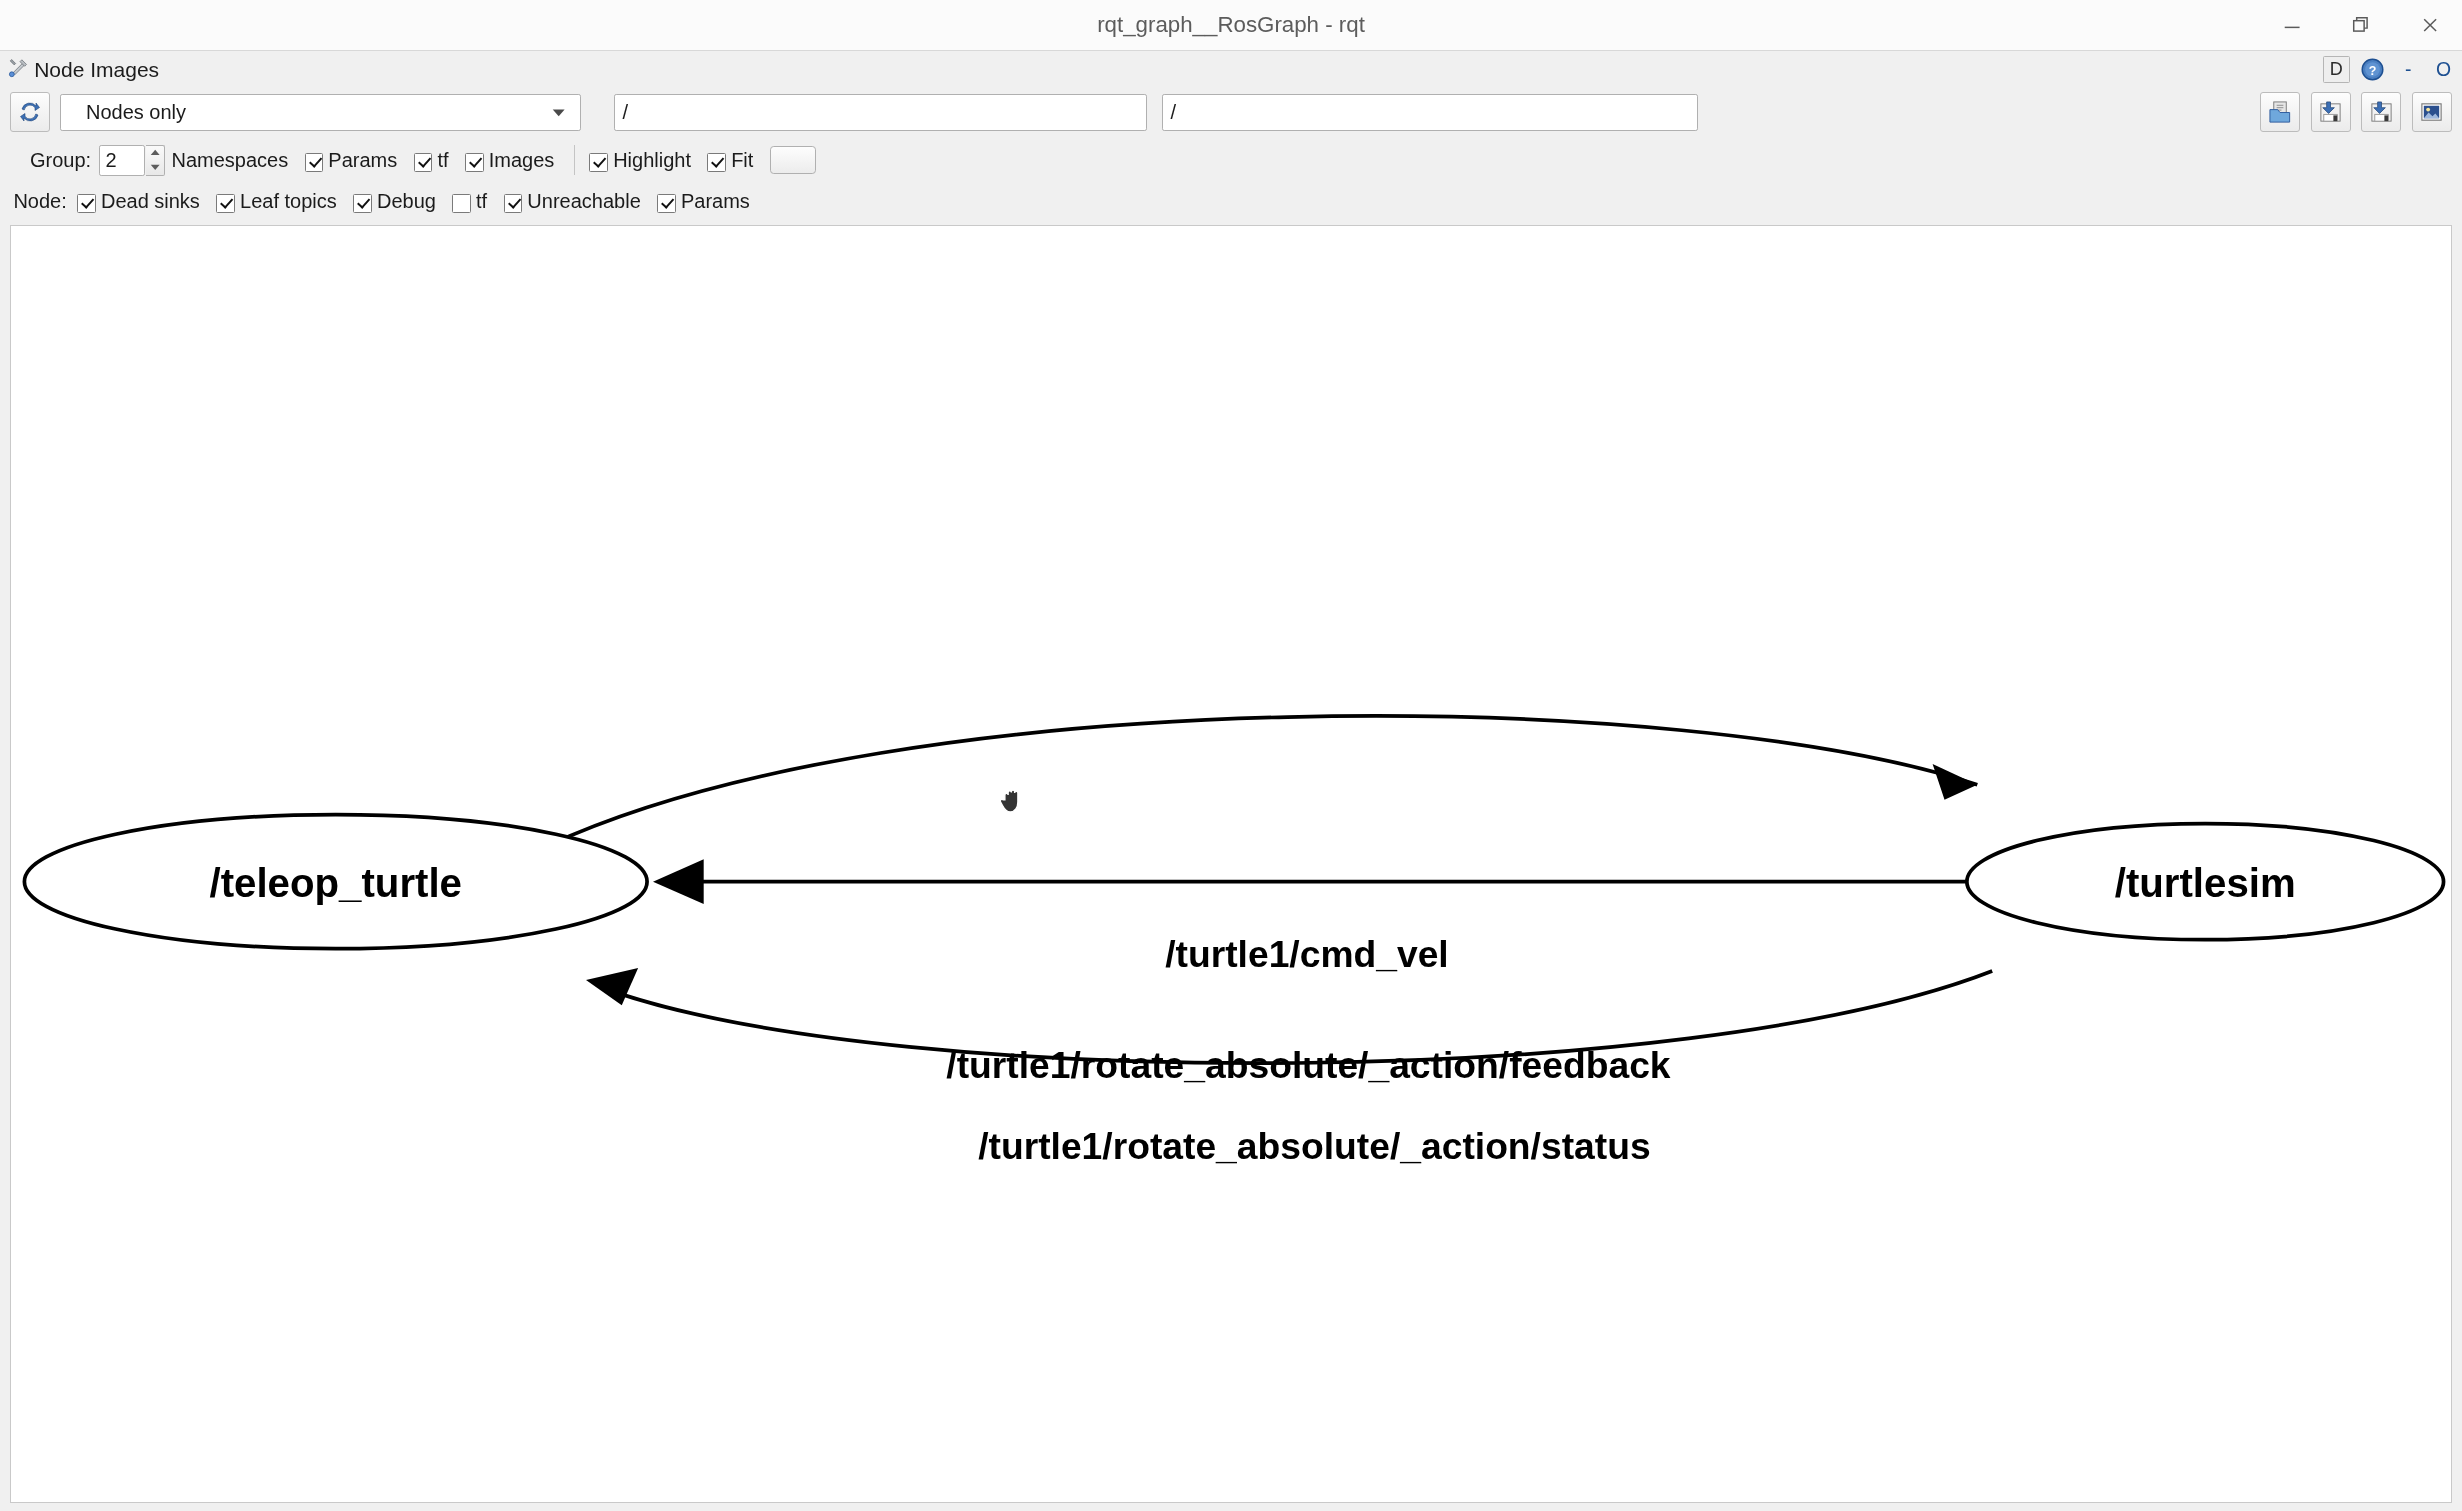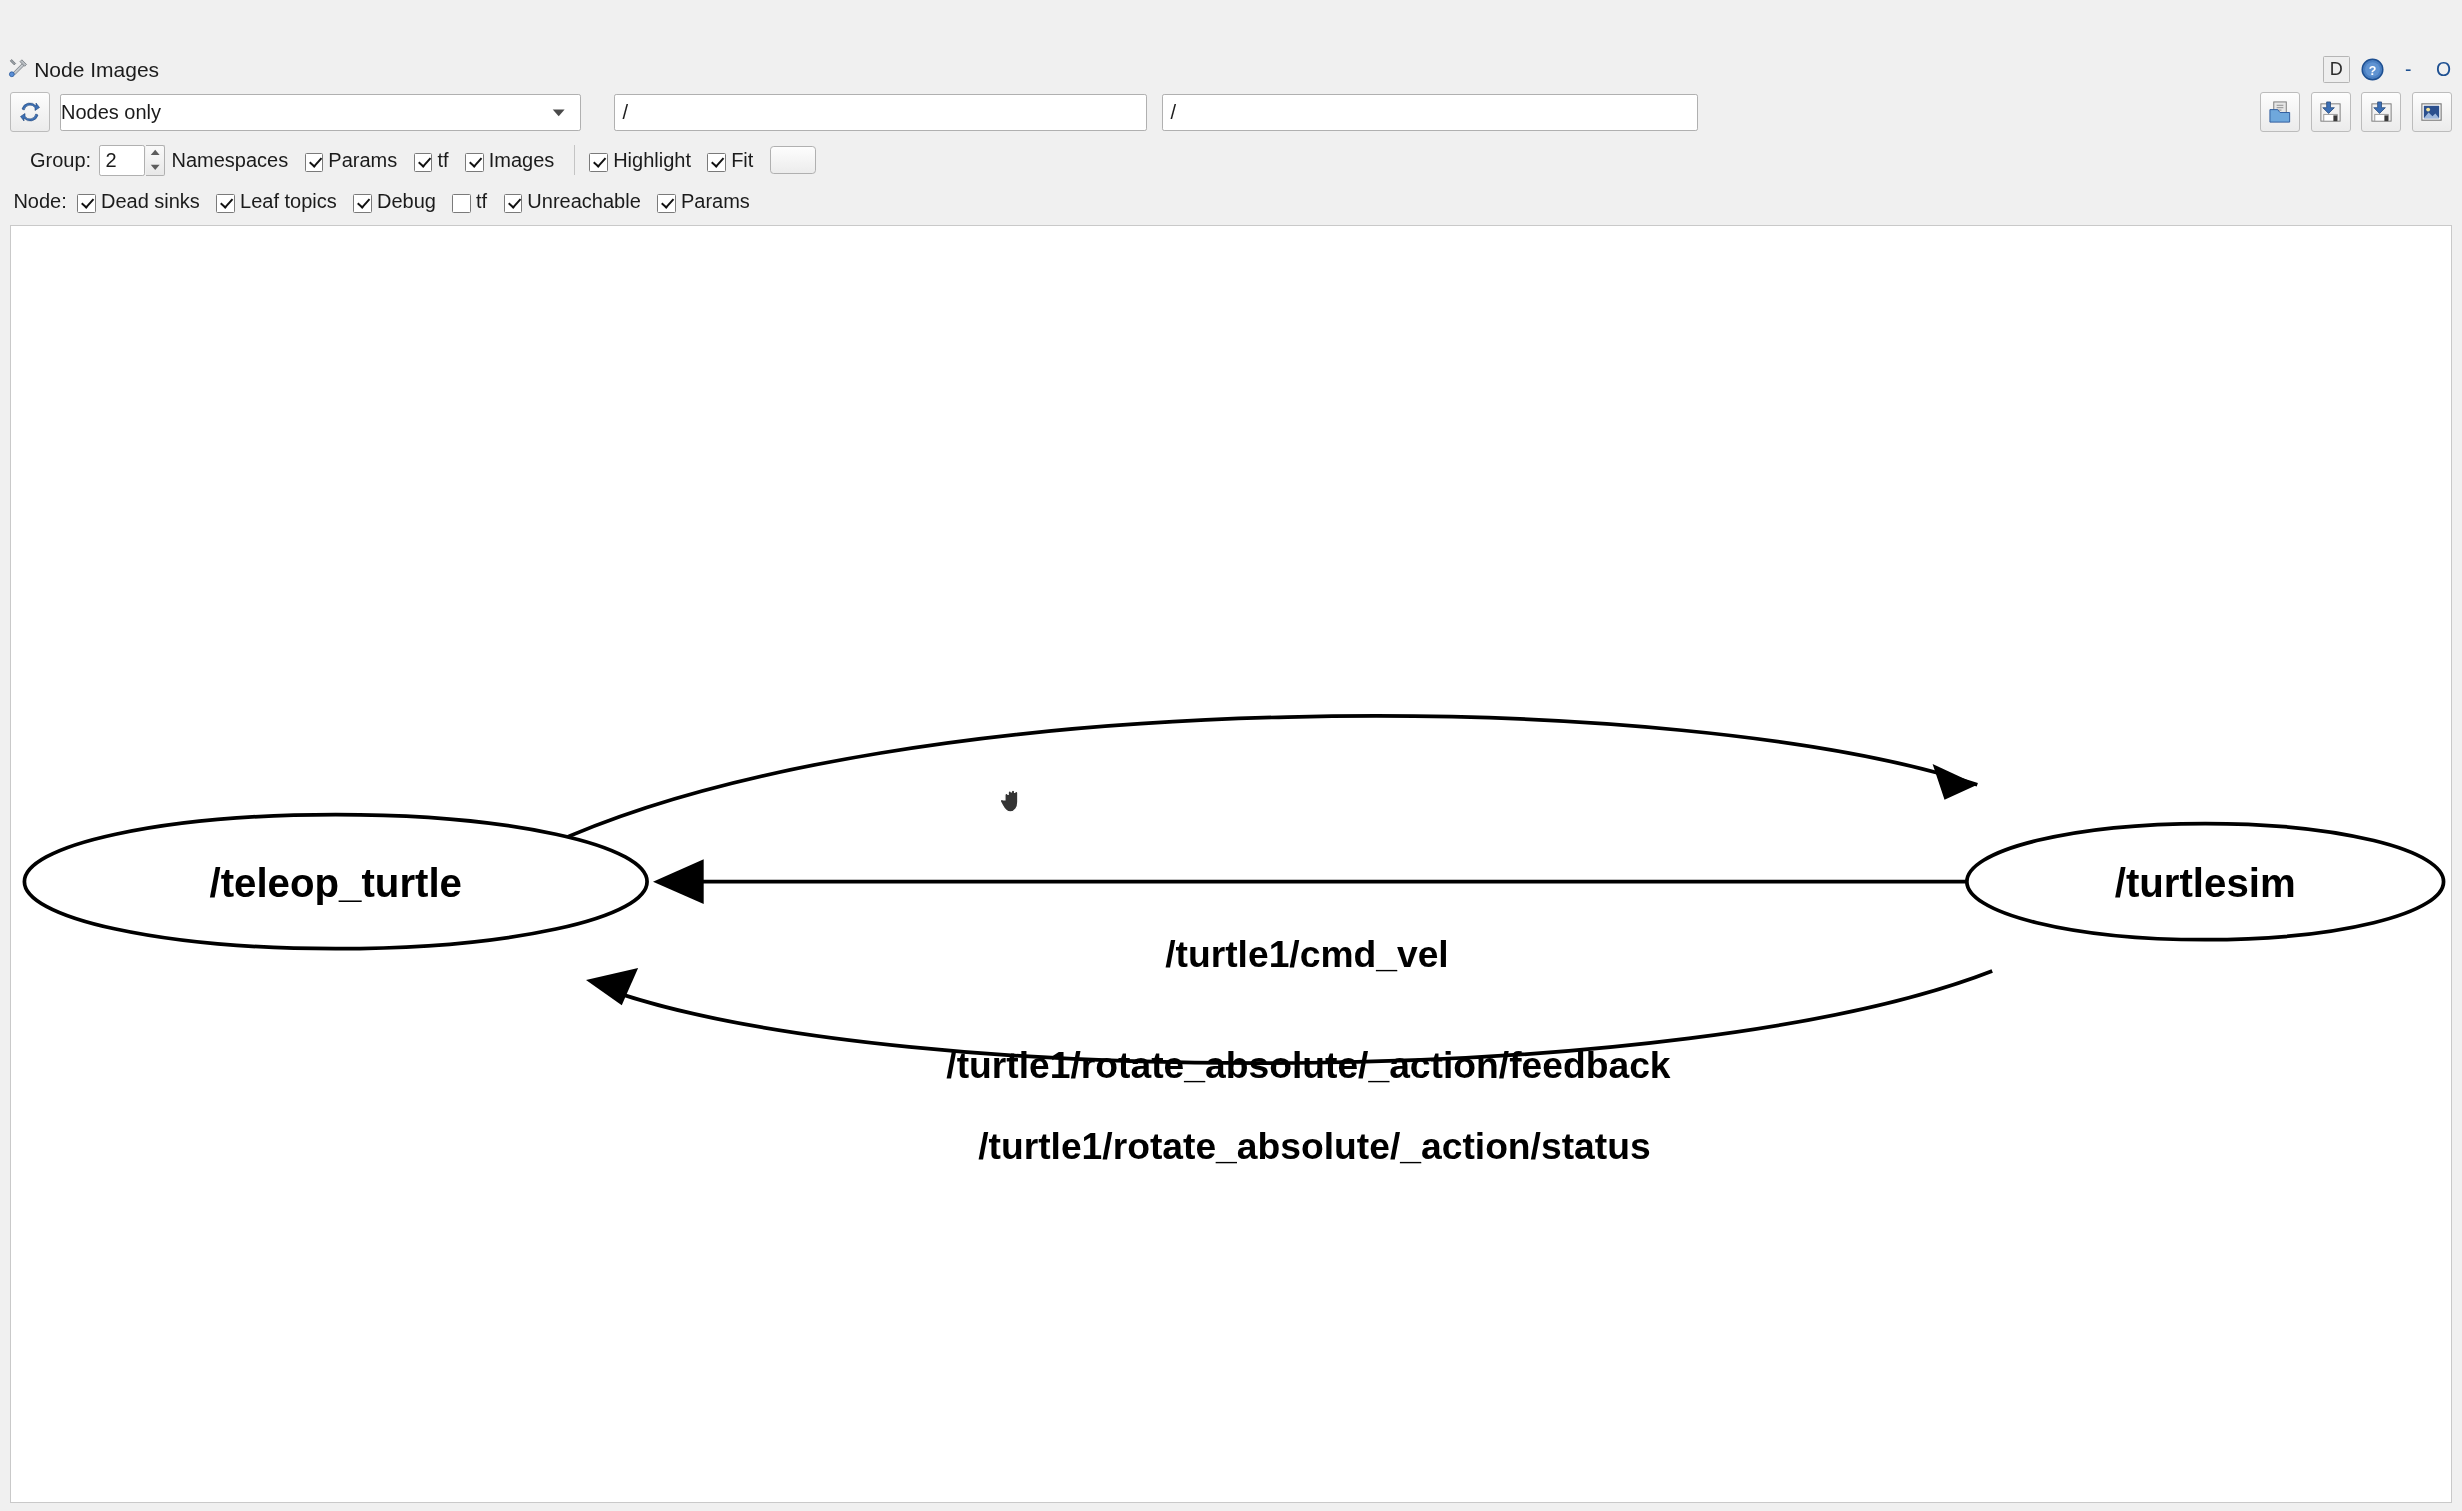--- a/index.html
+++ b/index.html
@@ -133,21 +133,21 @@
     background: #ffffff;
     border: 0.7px solid #b0b0b0;
     border-radius: 2.2px;
     box-sizing: border-box;
     display: flex;
     align-items: center;
     cursor: pointer;
   }
   .combo-text {
     flex: 1;
-    padding-left: 0;
+    padding-left: 25px;
     font-size: 20px;
     color: #1b1b1b;
     font-family: "Liberation Sans", sans-serif;
     white-space: nowrap;
     overflow: hidden;
   }
   .combo-arrow {
     width: 27px;
     display: flex; align-items: center; justify-content: center;
     padding-right: 7.4px;
@@ -306,20 +306,42 @@
     left: 987px; top: 557px;
     width: 30px; height: 36px;
     pointer-events: none;
   }
 </style>
 </head>
 <body>
 
 <div id="app">
 
+  <div class="titlebar">
+    <div class="titlebar-text">rqt_graph__RosGraph - rqt</div>
+    <div class="win-btns">
+      <div class="win-btn">
+        <svg width="22.3" height="22.3" viewBox="0 0 30 30">
+            <line x1="5" y1="18" x2="25" y2="18" stroke="#5a5a5a" stroke-width="2"></line>
+          </svg>
+      </div>
+      <div class="win-btn">
+        <svg width="22.3" height="22.3" viewBox="0 0 30 30">
+          <rect x="5" y="9" width="14" height="14" fill="none" stroke="#5a5a5a" stroke-width="2"></rect>
+          <polyline points="9,9 9,5 23,5 23,19 19,19" fill="none" stroke="#5a5a5a" stroke-width="2"></polyline>
+        </svg>
+      </div>
+      <div class="win-btn">
+        <svg width="22.3" height="22.3" viewBox="0 0 30 30">
+          <line x1="7" y1="7" x2="23" y2="23" stroke="#5a5a5a" stroke-width="2"></line>
+          <line x1="23" y1="7" x2="7" y2="23" stroke="#5a5a5a" stroke-width="2"></line>
+        </svg>
+      </div>
+    </div>
+  </div>
 
   <div class="dockbar">
     <div class="dock-title">
       <span>
         <svg width="22.3" height="22.3" viewBox="0 0 24 24">
           <path d="M3.5 4.2 L7.8 8.5 L9.3 7 L5 2.7 Z" fill="#9aa0a6" stroke="#6b7075" stroke-width="0.8"></path>
           <path d="M6.5 17 L17.5 6 L19.5 8 L8.5 19 Z" fill="#c4c9ce" stroke="#6b7075" stroke-width="0.8"></path>
           <circle cx="5.2" cy="18.6" r="2.6" fill="#5b8fd6" stroke="#2e5c9e" stroke-width="0.9"></circle>
           <path d="M16 3 L21 8 L19 10 L14 5 Z" fill="#b9bec3" stroke="#6b7075" stroke-width="0.8"></path>
         </svg>

